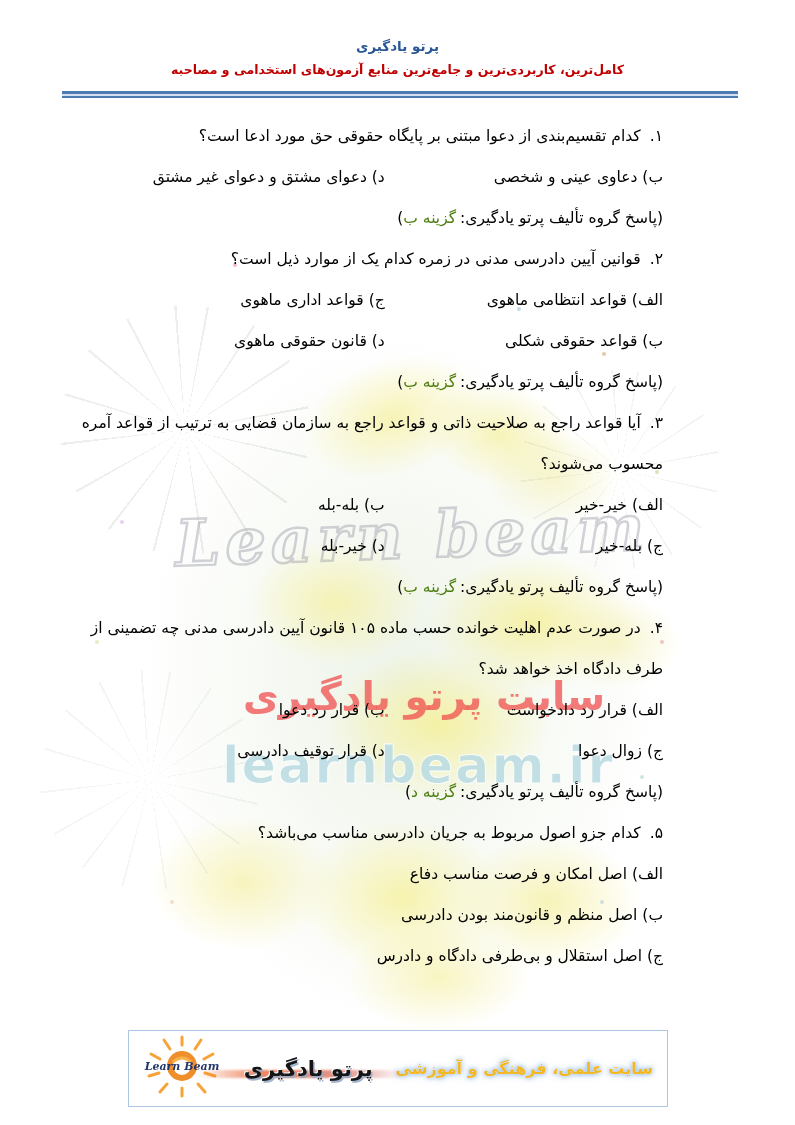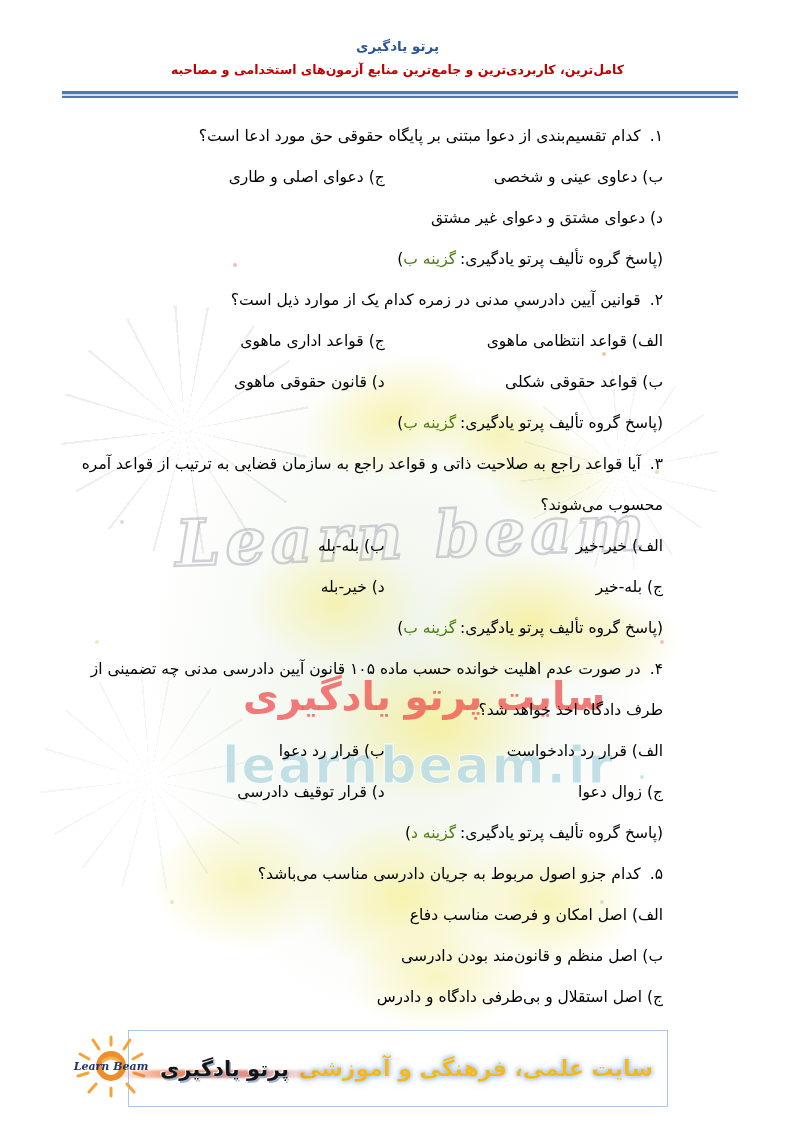--- a/index.html
+++ b/index.html
@@ -53,21 +53,21 @@
   .qnum{margin-left:9px;}
   .opts{display:grid;grid-template-columns:46% 54%;}
   .opt{line-height:41px;}
   .ans{line-height:41px;}
   .ans-value{color:#4d7c0f;margin-right:4px;}
 
   
   .footer{position:absolute;left:128px;top:1030px;width:540px;height:77px;z-index:3;
     background:#fff;border:1px solid #adc6e4;box-sizing:border-box;
     display:flex;direction:rtl;align-items:center;justify-content:space-between;padding:0 14px;}
-  .tagline{font-size:22px;font-weight:bold;color:#f3b722;white-space:nowrap;
+  .tagline{font-size:16px;font-weight:bold;color:#f3b722;white-space:nowrap;
     text-shadow:0 0 1px #fff,0 0 4px rgba(130,175,225,.95),0 0 7px rgba(130,175,225,.7);text-align:right;}
   .brand-wrap{position:relative;margin:0 10px;}
   .brand-streak{position:absolute;left:-46px;right:-30px;top:13px;height:8px;border-radius:4px;
     background:linear-gradient(90deg,rgba(240,140,60,0),rgba(233,96,44,.75) 30%,rgba(198,58,40,.55) 70%,rgba(240,140,60,0));
     filter:blur(1px);}
   .brand{position:relative;font-size:21px;font-weight:bold;color:#151515;white-space:nowrap;
     text-shadow:1.5px 1.5px 0 rgba(148,168,198,.85),-1px -1px 0 #fff;}
   .logo{flex:0 0 auto;}
 </style>
 </head>
@@ -114,21 +114,20 @@
   <div class="divider"></div>
 
   <div class="content">
 
     <div>
       <div class="line">
         <span class="qnum">۱.</span><span>کدام تقسیم‌بندی از دعوا مبتنی بر پایگاه حقوقی حق مورد ادعا است؟</span>
       </div>
       <div class="opts">
         <div class="opt">ب) دعاوی عینی و شخصی</div>
-        <div class="opt">ج) دعوای اصلی و طاری</div>
         <div class="opt">د) دعوای مشتق و دعوای غیر مشتق</div>
       </div>
       <div class="ans">
         <span>(پاسخ گروه تألیف پرتو یادگیری:</span><span class="ans-value">گزینه ب</span><span>)</span>
       </div>
     </div>
 
     <div>
       <div class="line">
         <span class="qnum">۲.</span><span>قوانین آیین دادرسی مدنی در زمره کدام یک از موارد ذیل است؟</span>

